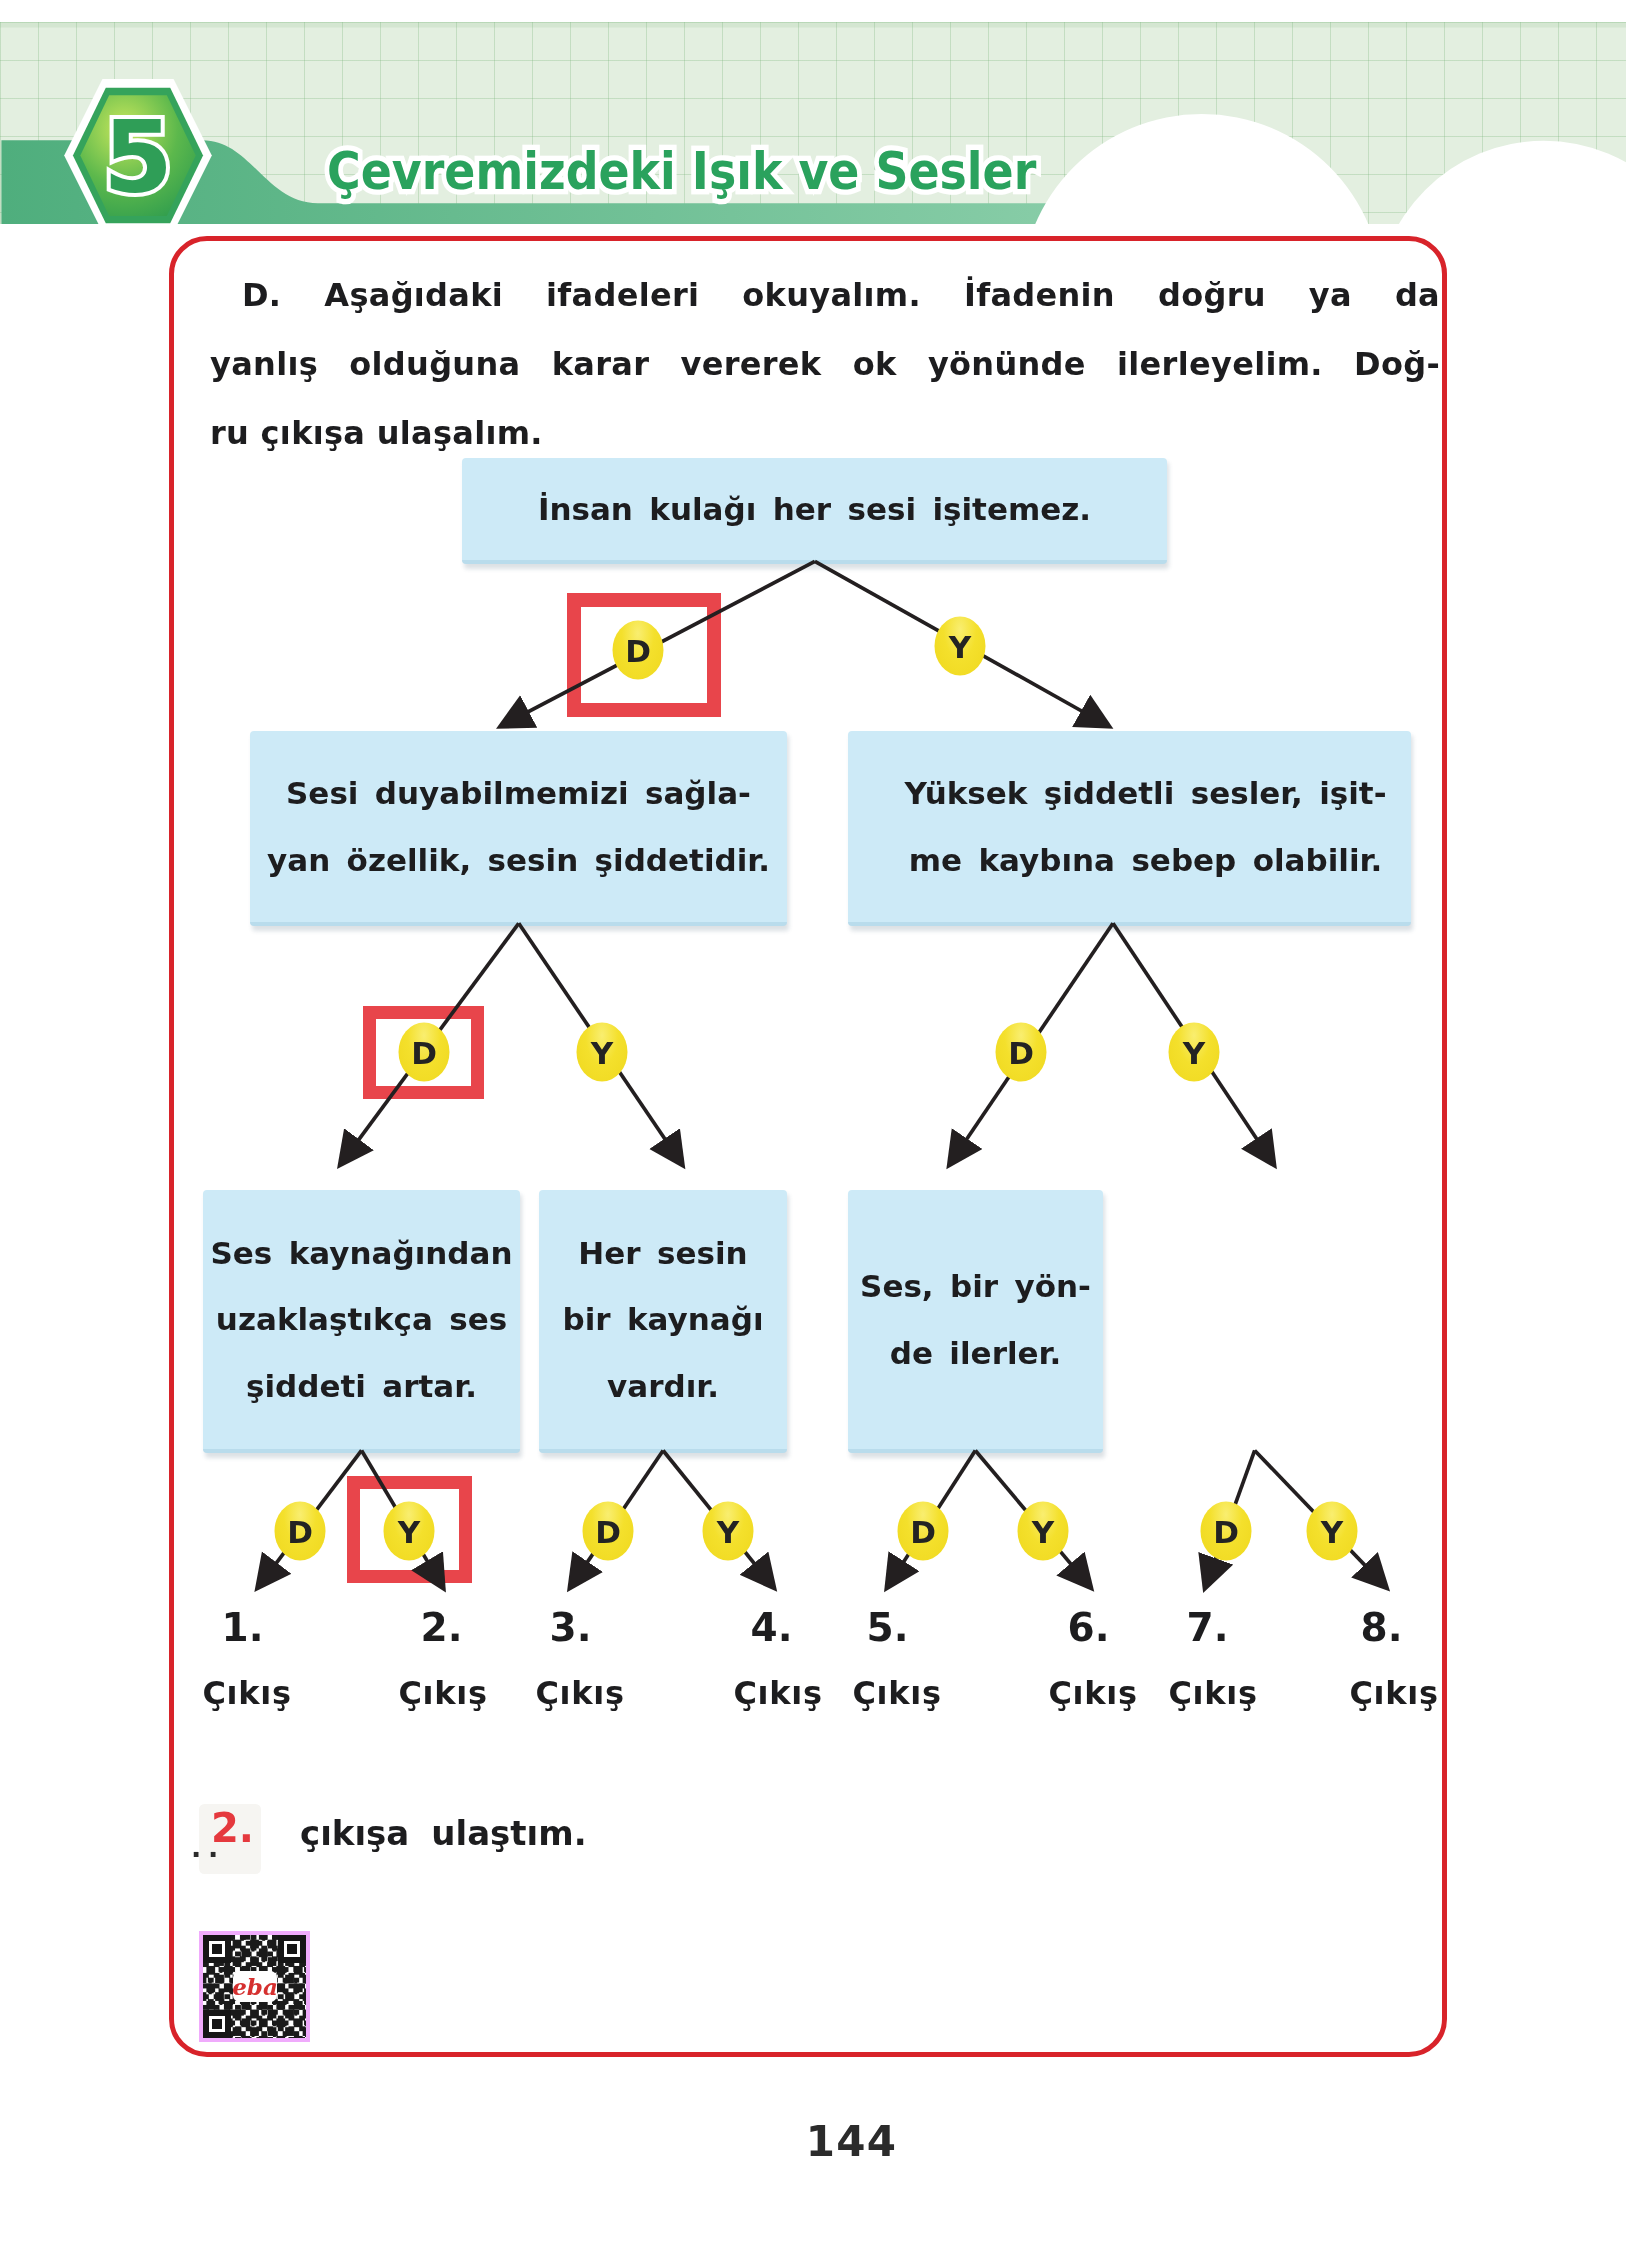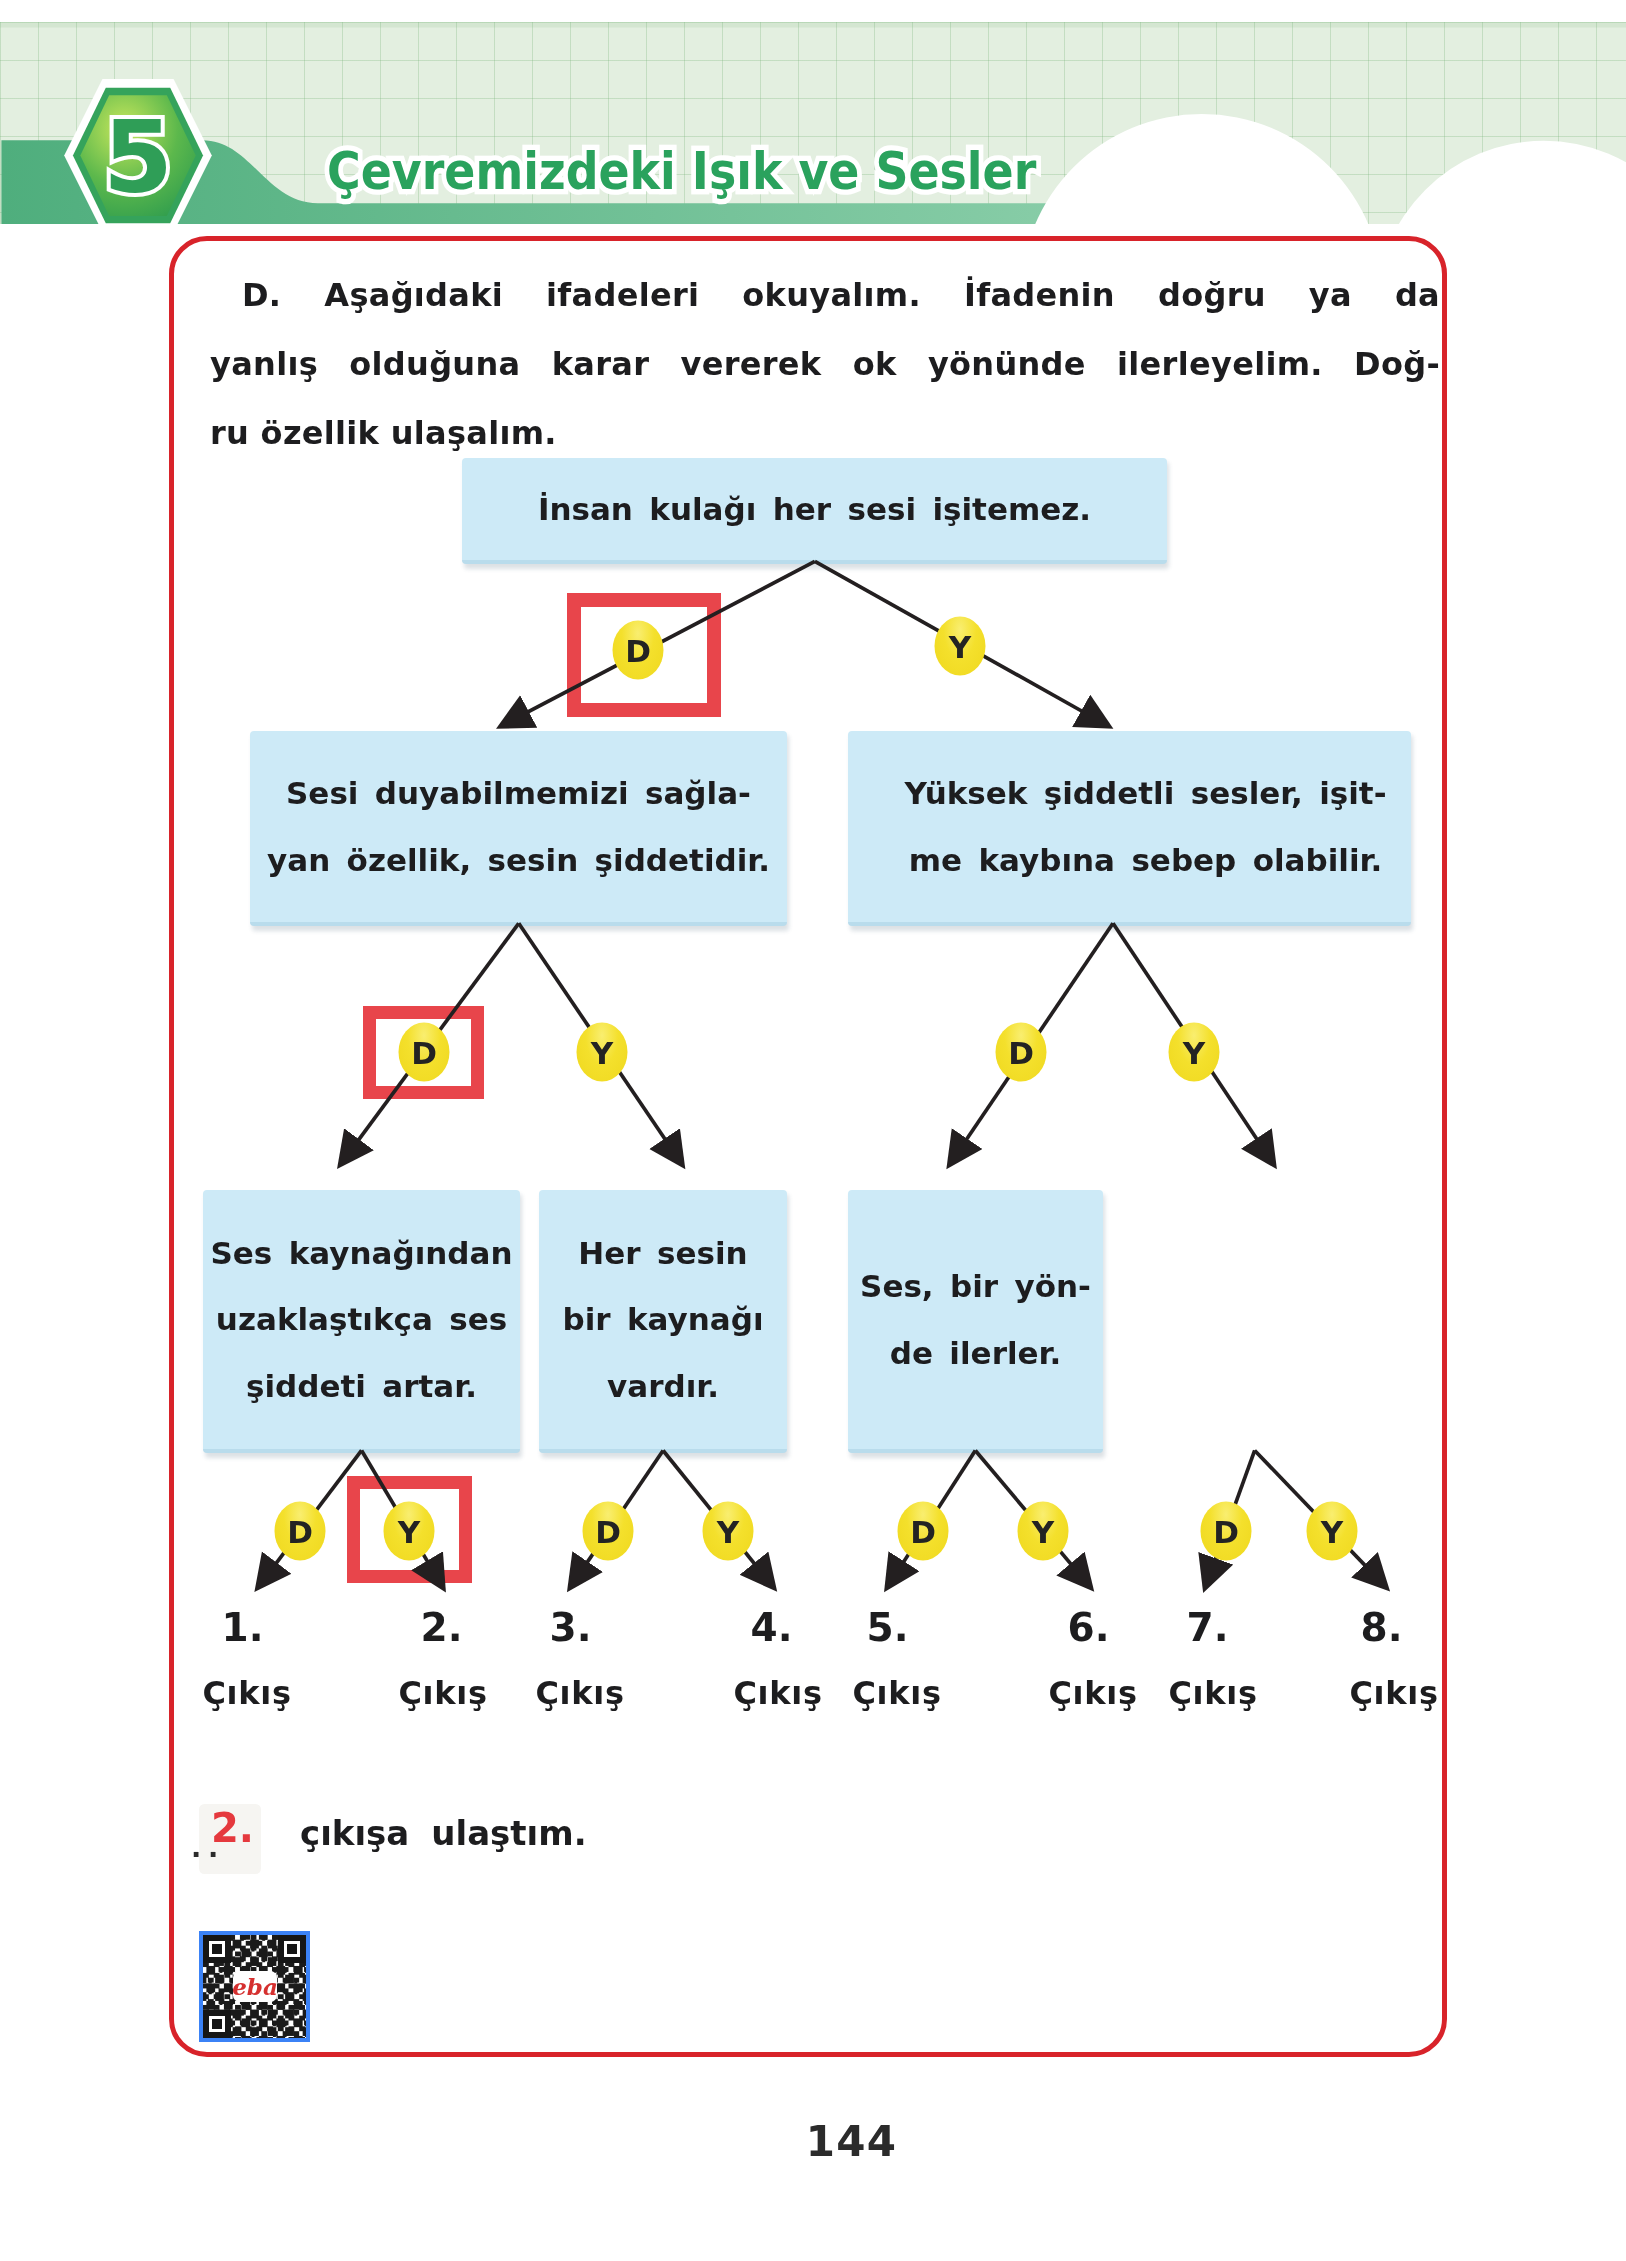--- a/index.html
+++ b/index.html
@@ -56,21 +56,21 @@
   .ans-patch{position:absolute;left:199px;top:1804px;width:62px;height:70px;
     background:#f6f5f2;border-radius:5.4px;}
   .ans-value{position:absolute;left:211px;top:1805px;font-size:40px;font-weight:bold;
     color:#e5393e;z-index:2;}
   .ans-dots{position:absolute;left:191px;top:1832px;font-size:27px;font-weight:bold;
     letter-spacing:6.7px;color:#2b2b2b;}
   .ans-suffix{position:absolute;left:300px;top:1813px;font-size:34px;font-weight:bold;
     word-spacing:.3em;}
 
   
-  .qr{position:absolute;left:199px;top:1931px;width:111px;height:111px;background:#3b82f6;z-index:2;}
+  .qr{position:absolute;left:199px;top:1931px;width:111px;height:111px;background:#f0abfc;z-index:2;}
   .qr-noise{position:absolute;inset:4px;
     background:
       repeating-conic-gradient(#1a1a1a 0% 25%,transparent 0% 50%) 0 0/10.7px 10.7px,
       repeating-conic-gradient(#1a1a1a 0% 25%,#ffffff 0% 50%) 3.4px 4.7px/17.5px 17.5px;}
   .finder{position:absolute;width:28px;height:28px;background:#fff;border:6px solid #161616;
     box-sizing:border-box;}
   .finder::after{content:"";position:absolute;left:2.7px;top:2.7px;width:10.7px;height:10.7px;background:#161616;}
   .qr-logo{position:absolute;left:34px;top:40px;width:44px;height:31px;background:#fff;
     border-radius:6.7px;display:flex;align-items:center;justify-content:center;
     font-family:"DejaVu Serif","Liberation Serif",serif;font-style:italic;font-weight:bold;
@@ -113,21 +113,21 @@
 
   <svg style="position:absolute;left:302px;top:129px;" width="766" height="87" viewBox="0 0 1140 130">
     <text x="565" y="90" text-anchor="middle" font-size="78" font-weight="bold" font-family="DejaVu Sans, Liberation Sans, sans-serif" textLength="1060" lengthAdjust="spacingAndGlyphs" fill="#2aa25d" stroke="#ffffff" stroke-width="16" paint-order="stroke">Çevremizdeki Işık ve Sesler</text>
   </svg>
 
   <div class="exercise-box"></div>
 
   <div class="instr">
     <div class="jl fl">D. Aşağıdaki ifadeleri okuyalım. İfadenin doğru ya da</div>
     <div class="jl">yanlış olduğuna karar vererek ok yönünde ilerleyelim. Doğ-</div>
-    <div class="ll">ru özellik ulaşalım.</div>
+    <div class="ll">ru çıkışa ulaşalım.</div>
   </div>
 
   <div class="redmark" style="left:567px;top:593px;width:154px;height:124px;box-sizing:border-box;"></div>
   <div class="redmark" style="left:363px;top:1006px;width:121px;height:93px;box-sizing:border-box;border-width:13.4px;"></div>
   <div class="redmark" style="left:347px;top:1476px;width:125px;height:107px;box-sizing:border-box;border-width:13.4px;"></div>
 
   <svg class="arrows" width="1627" height="2261" viewBox="0 0 2422 3367">
     <defs>
       <marker id="ah" markerWidth="12" markerHeight="12" refX="8" refY="5" orient="auto" markerUnits="strokeWidth">
         <path d="M0,0 L10,5 L0,10 Z" fill="#231f20"></path>

